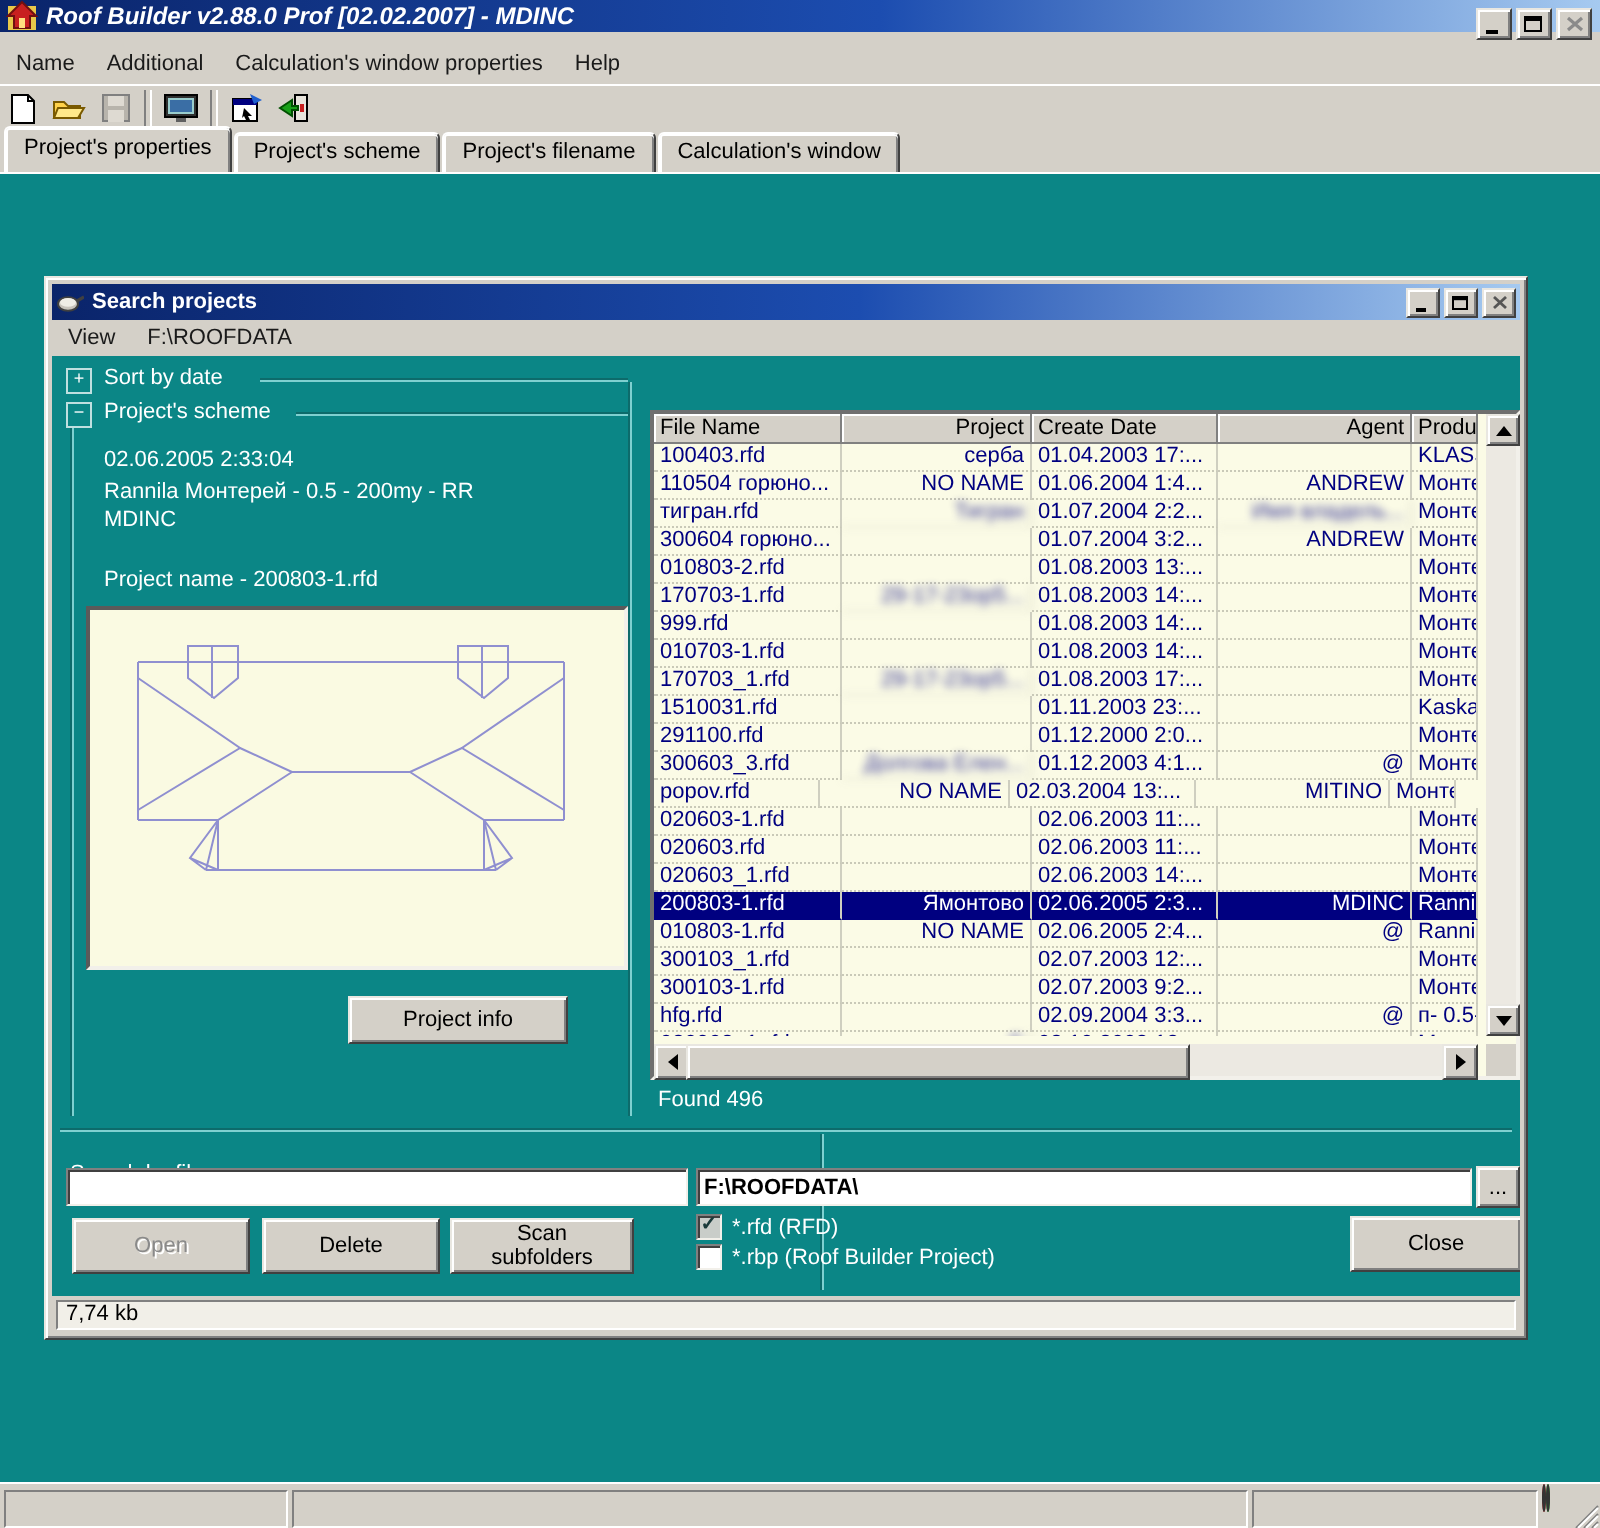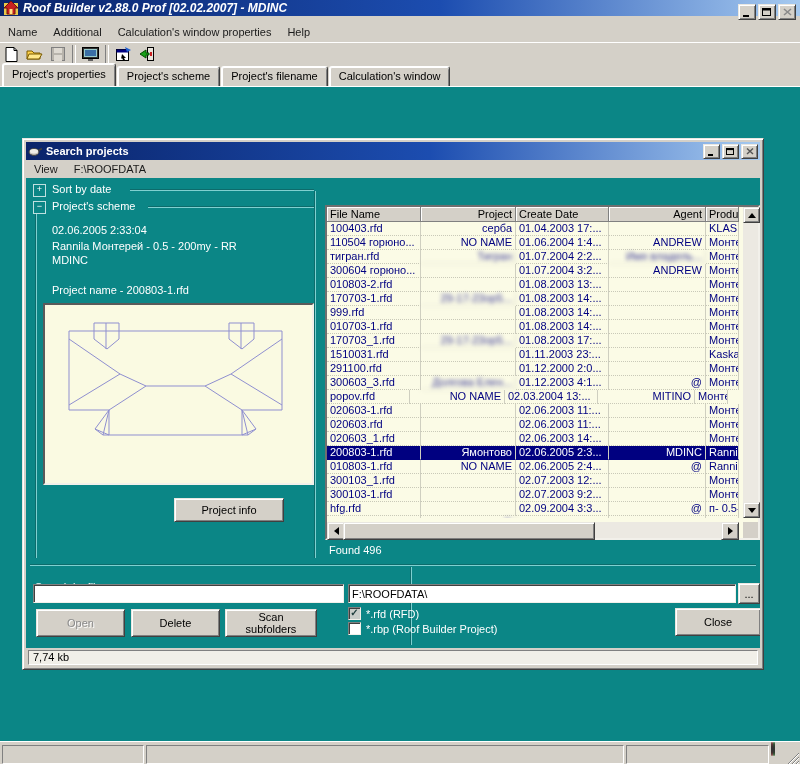--- a/index.html
+++ b/index.html
@@ -104,21 +104,21 @@
   .arr.left{border-right:5px solid #000;margin-left:-4px;}
   .arr.right{border-left:5px solid #000;margin-right:-4px;}
   .corner{position:absolute;right:0;bottom:0;width:15px;height:16px;background:#d4d0c8;}
 
   .found{position:absolute;left:303px;top:366px;color:#fff;}
 
   
   .lab{position:absolute;color:#fff;}
   .field{position:absolute;background:#fff;border:1px solid;border-color:#808080 #f2f0ea #f2f0ea #808080;
     box-shadow:inset 1px 1px 0 #404040;font-family:"Liberation Sans",sans-serif;font-size:11px;
-    padding:0 3px;color:#000;outline:none;}
+    padding:0 3px;color:#000;outline:none;font-weight:bold;}
   .cbrow{position:absolute;display:flex;align-items:center;color:#fff;height:13px;}
   .cb{width:11px;height:11px;background:#fff;border:1px solid;border-color:#808080 #f2f0ea #f2f0ea #808080;
     box-shadow:inset 1px 1px 0 #404040;margin-right:5px;font-size:10px;line-height:10px;text-align:center;color:#1a3a3a;}
   .cb.checked{background:#c9cdc9;}
   .cb.checked::after{content:"✓";font-weight:bold;}
 </style>
 </head>
 <body>
 
 <div class="app">

